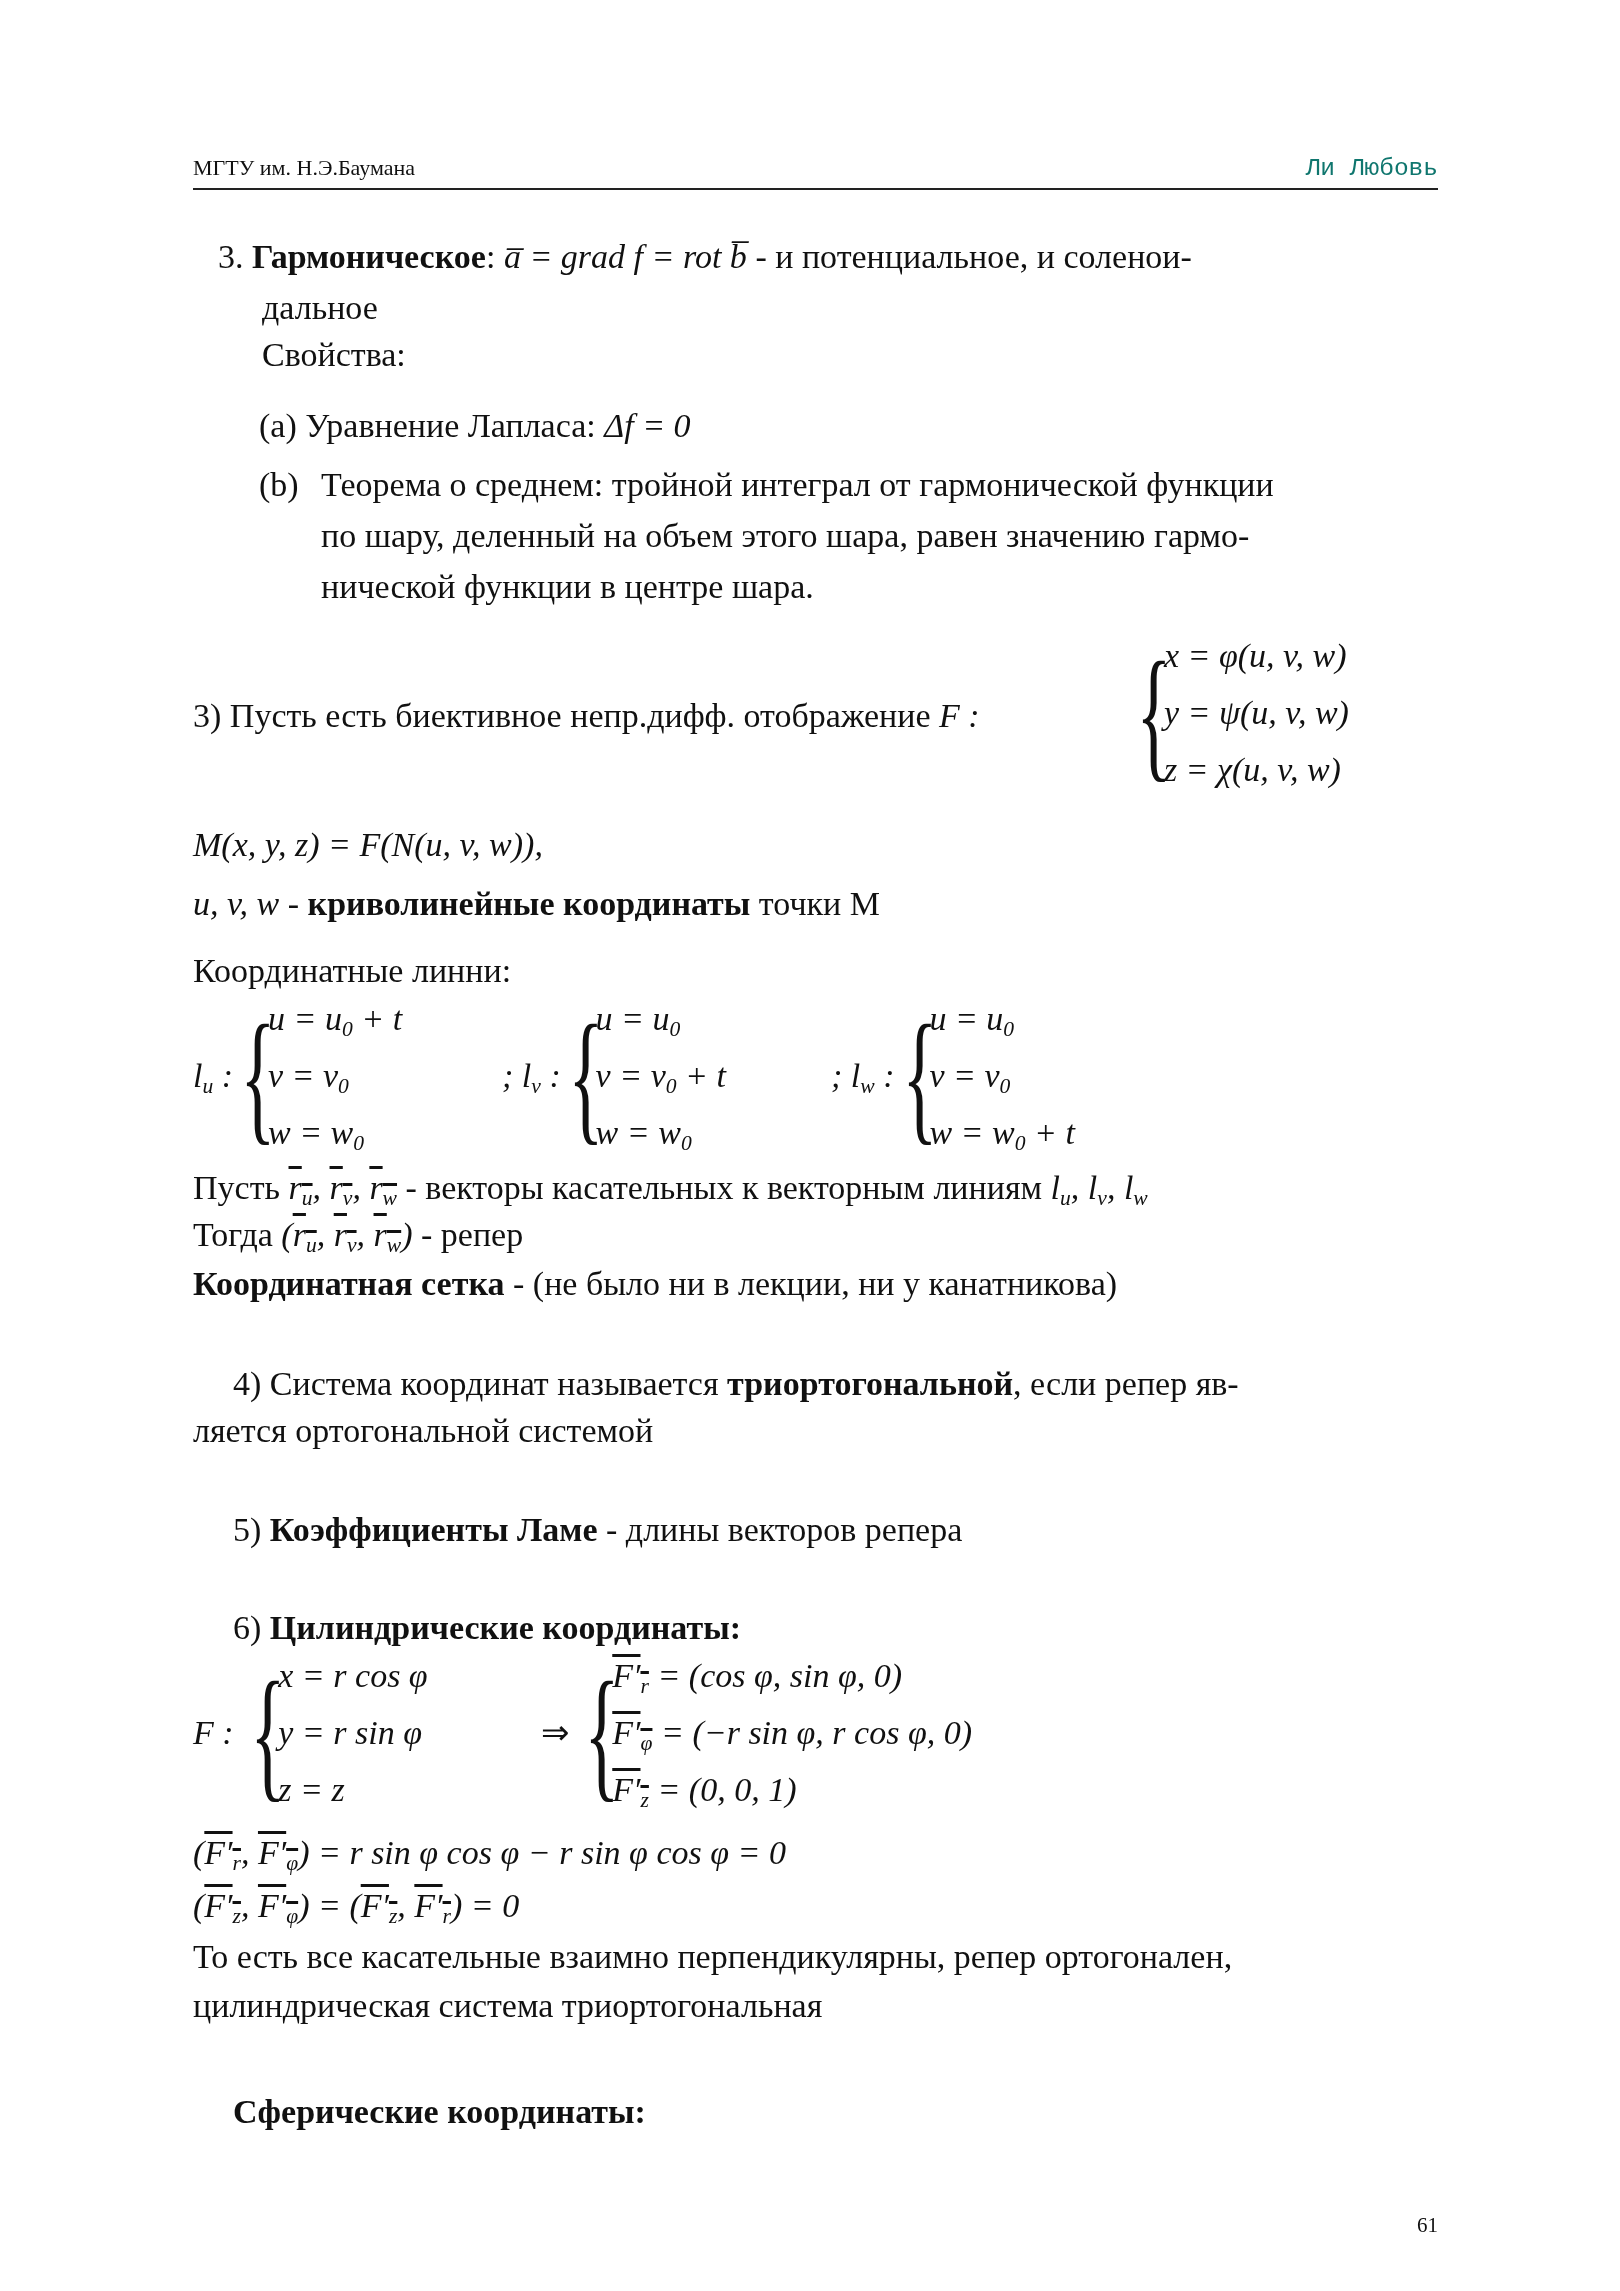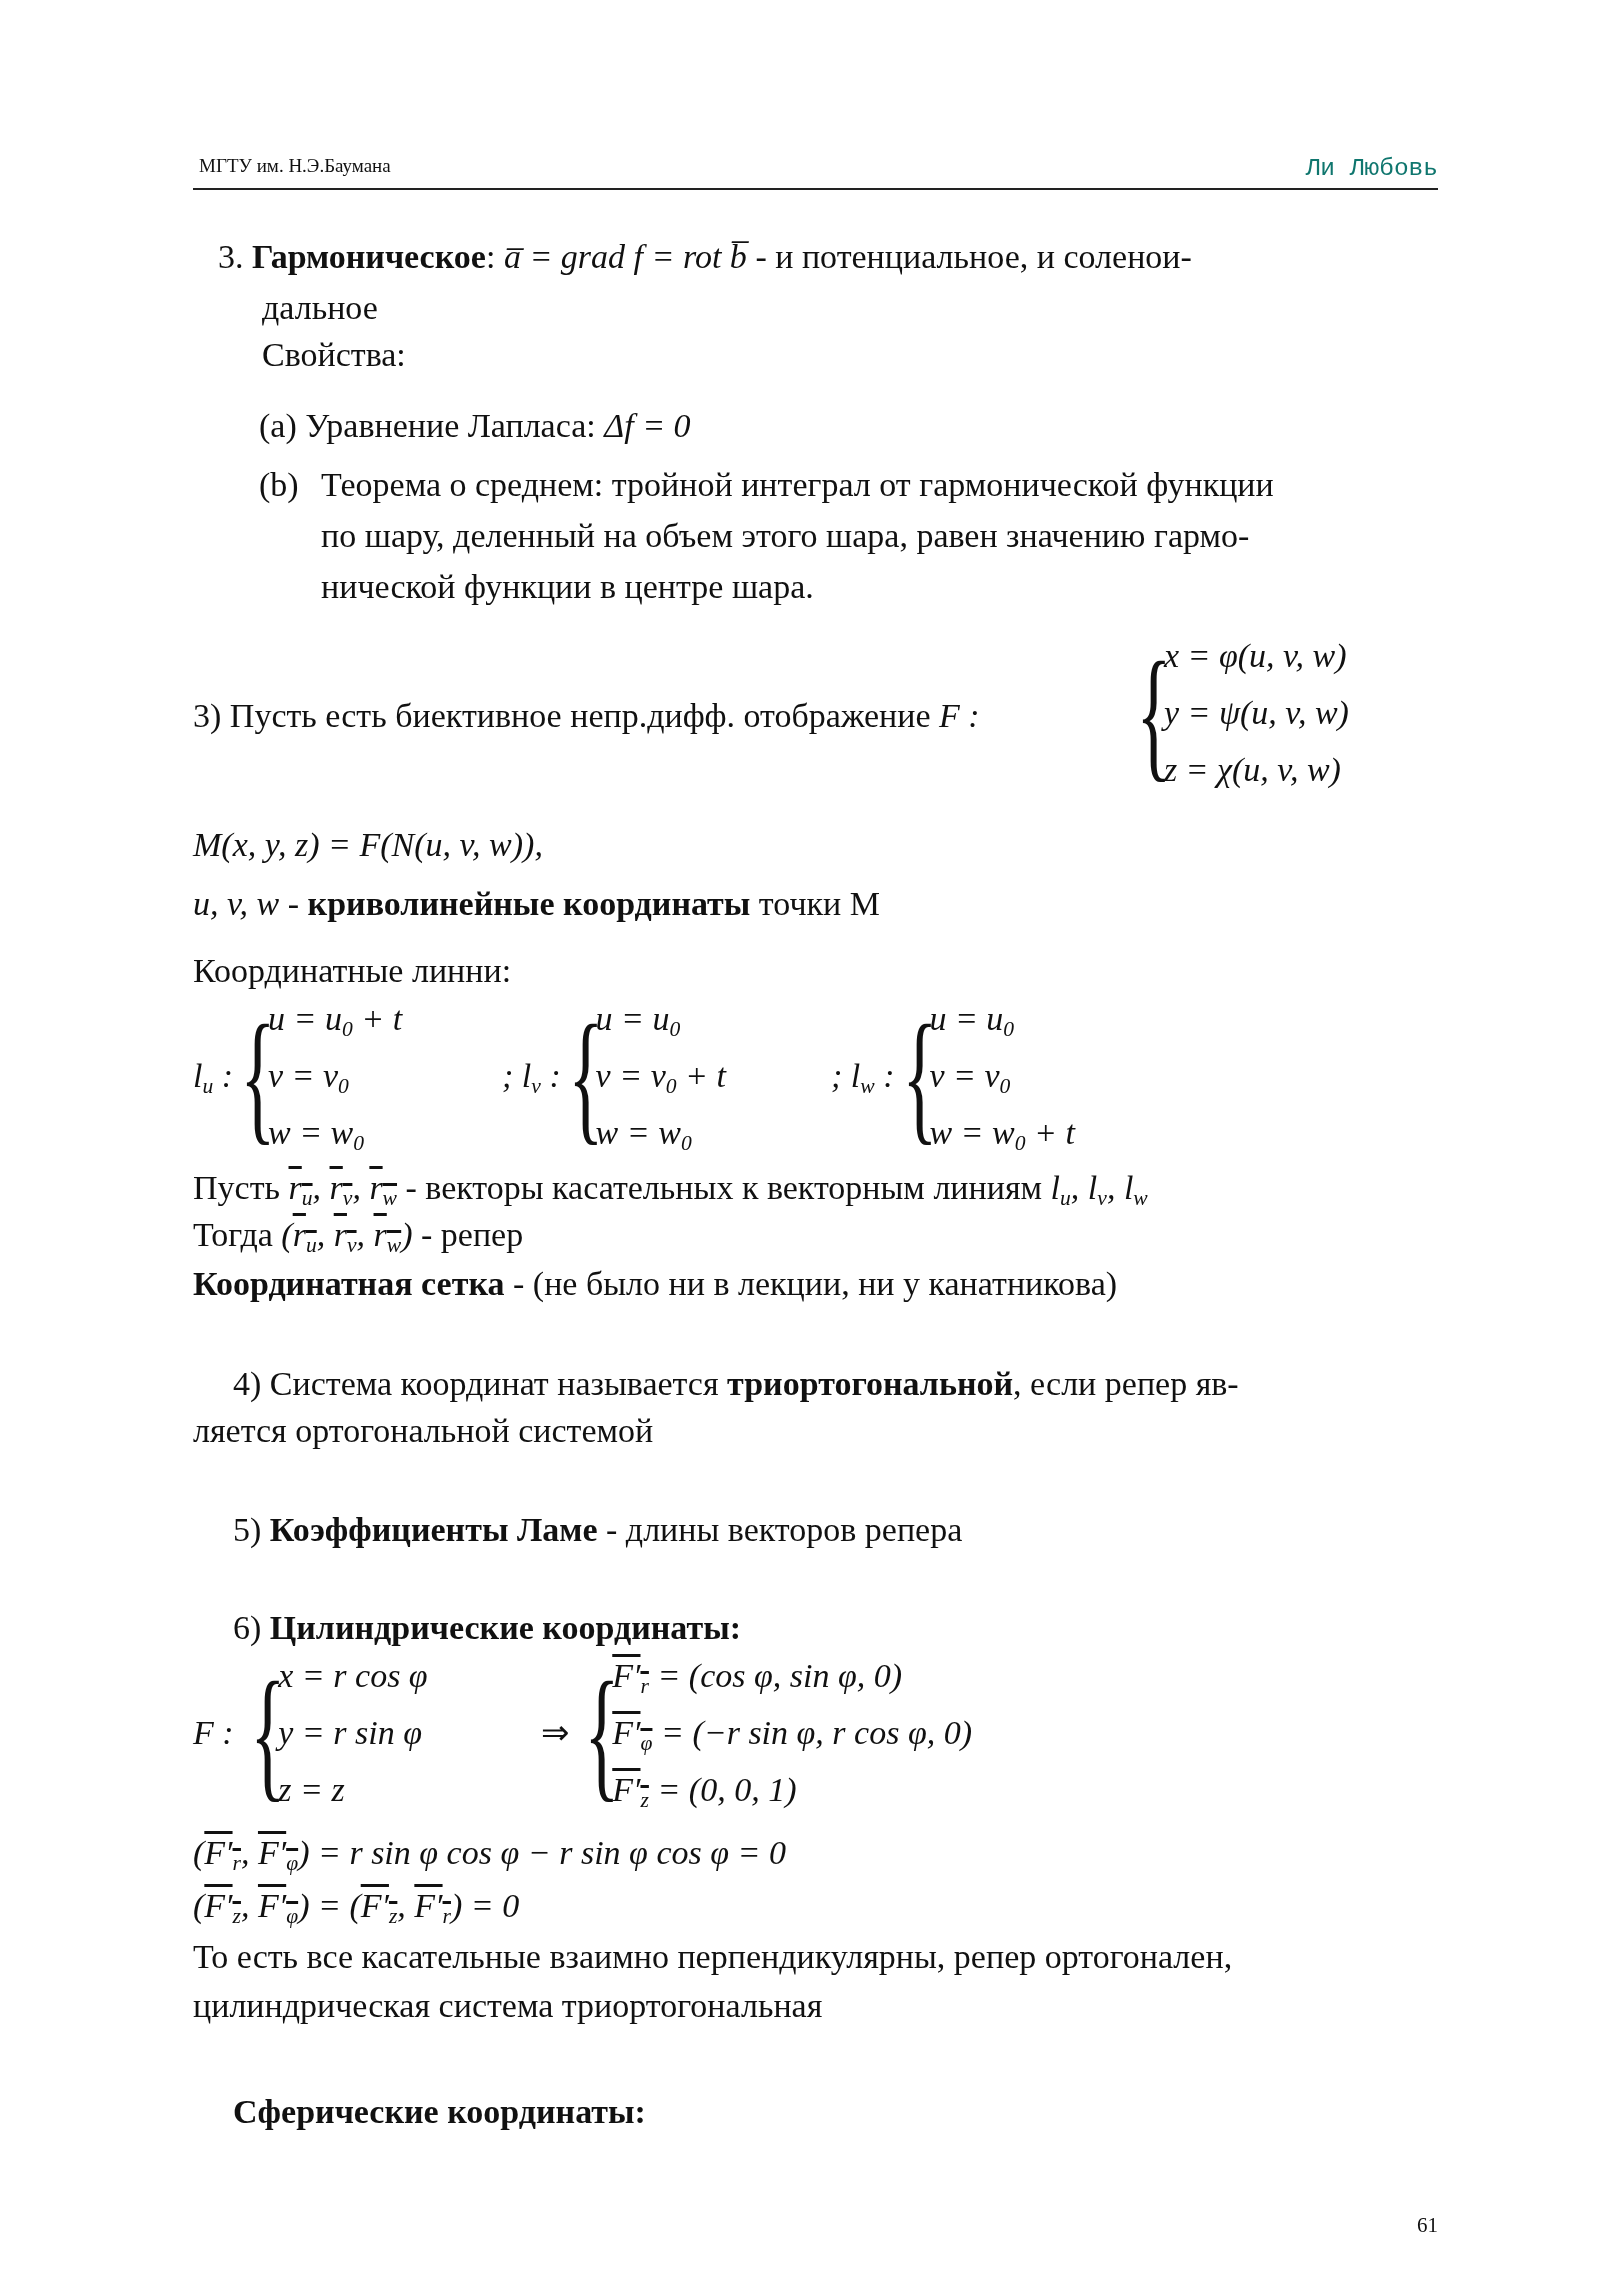--- a/index.html
+++ b/index.html
@@ -2,21 +2,21 @@
 <html><head>
   <meta charset="utf-8">
   <style>
     html, body { margin: 0; padding: 0; background: #ffffff; }
     body {
       width: 1620px; height: 2292px; position: relative; overflow: hidden;
       font-family: "DejaVu Serif", "Liberation Serif", serif;
       color: #111111;
     }
     .abs { position: absolute; }
-    .header-left { left: 199px; top: 155px; font-size: 19px; font-family: "Liberation Serif", serif; }
+    .header-left { left: 193px; top: 155px; font-size: 22px; font-family: "Liberation Serif", serif; }
     .header-right { right: 182px; top: 155px; font-size: 24.5px; font-family: Liberation Mono, monospace; color: #0f766e; text-align: center; }
     .header-rule { left: 193px; width: 1245px; top: 188px; height: 2px; background: #222; }
     .txt { font-family: "Liberation Serif", serif; font-size: 34px; line-height: 47px; white-space: nowrap; }
     .m { font-family: "Liberation Serif", serif; font-style: italic; }
     b, .b { font-weight: bold; }
     .ov { text-decoration: overline; }
     sub { font-size: 21.6px; vertical-align: -5.9px; line-height: 0; }
     .brace-wrap { display: flex; align-items: center; }
     .brace { font-size: 147px; line-height: 1; font-family: "Liberation Serif", serif; transform: scaleX(0.5); display: inline-block; width: 29px; text-align: center; font-weight: 100; margin-right: 5.9px; }
     .sys { display: flex; flex-direction: column; }

